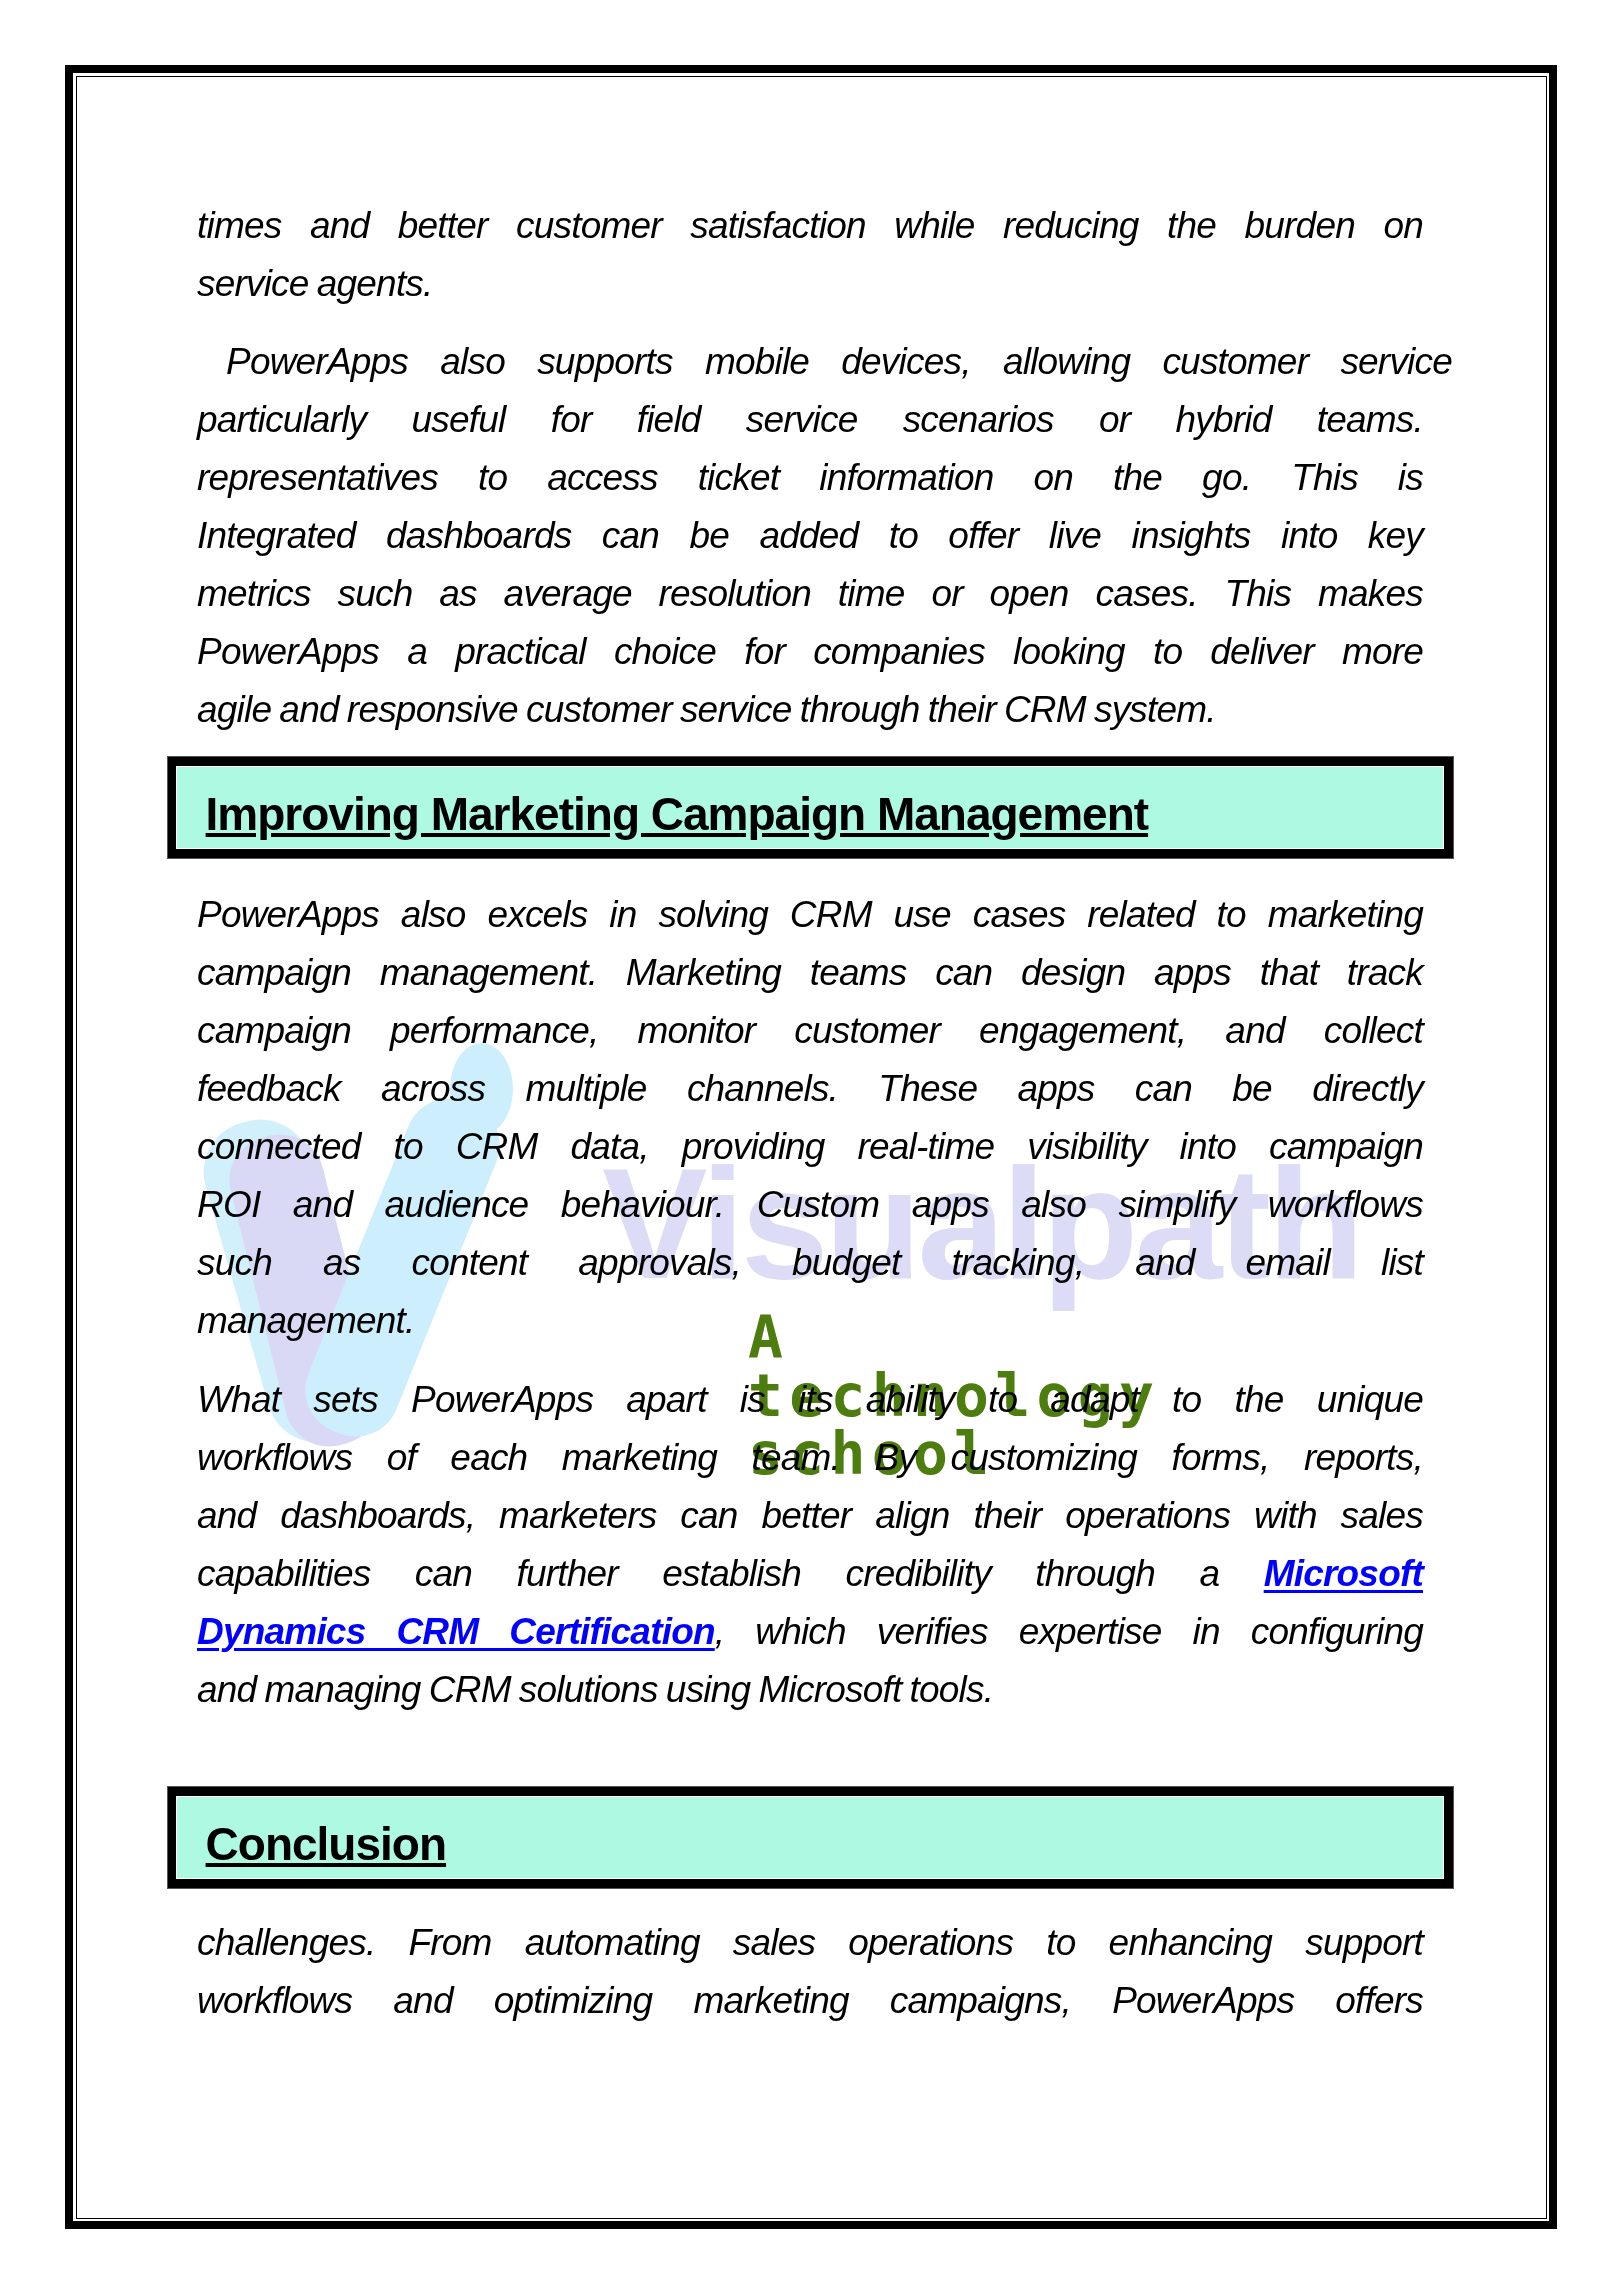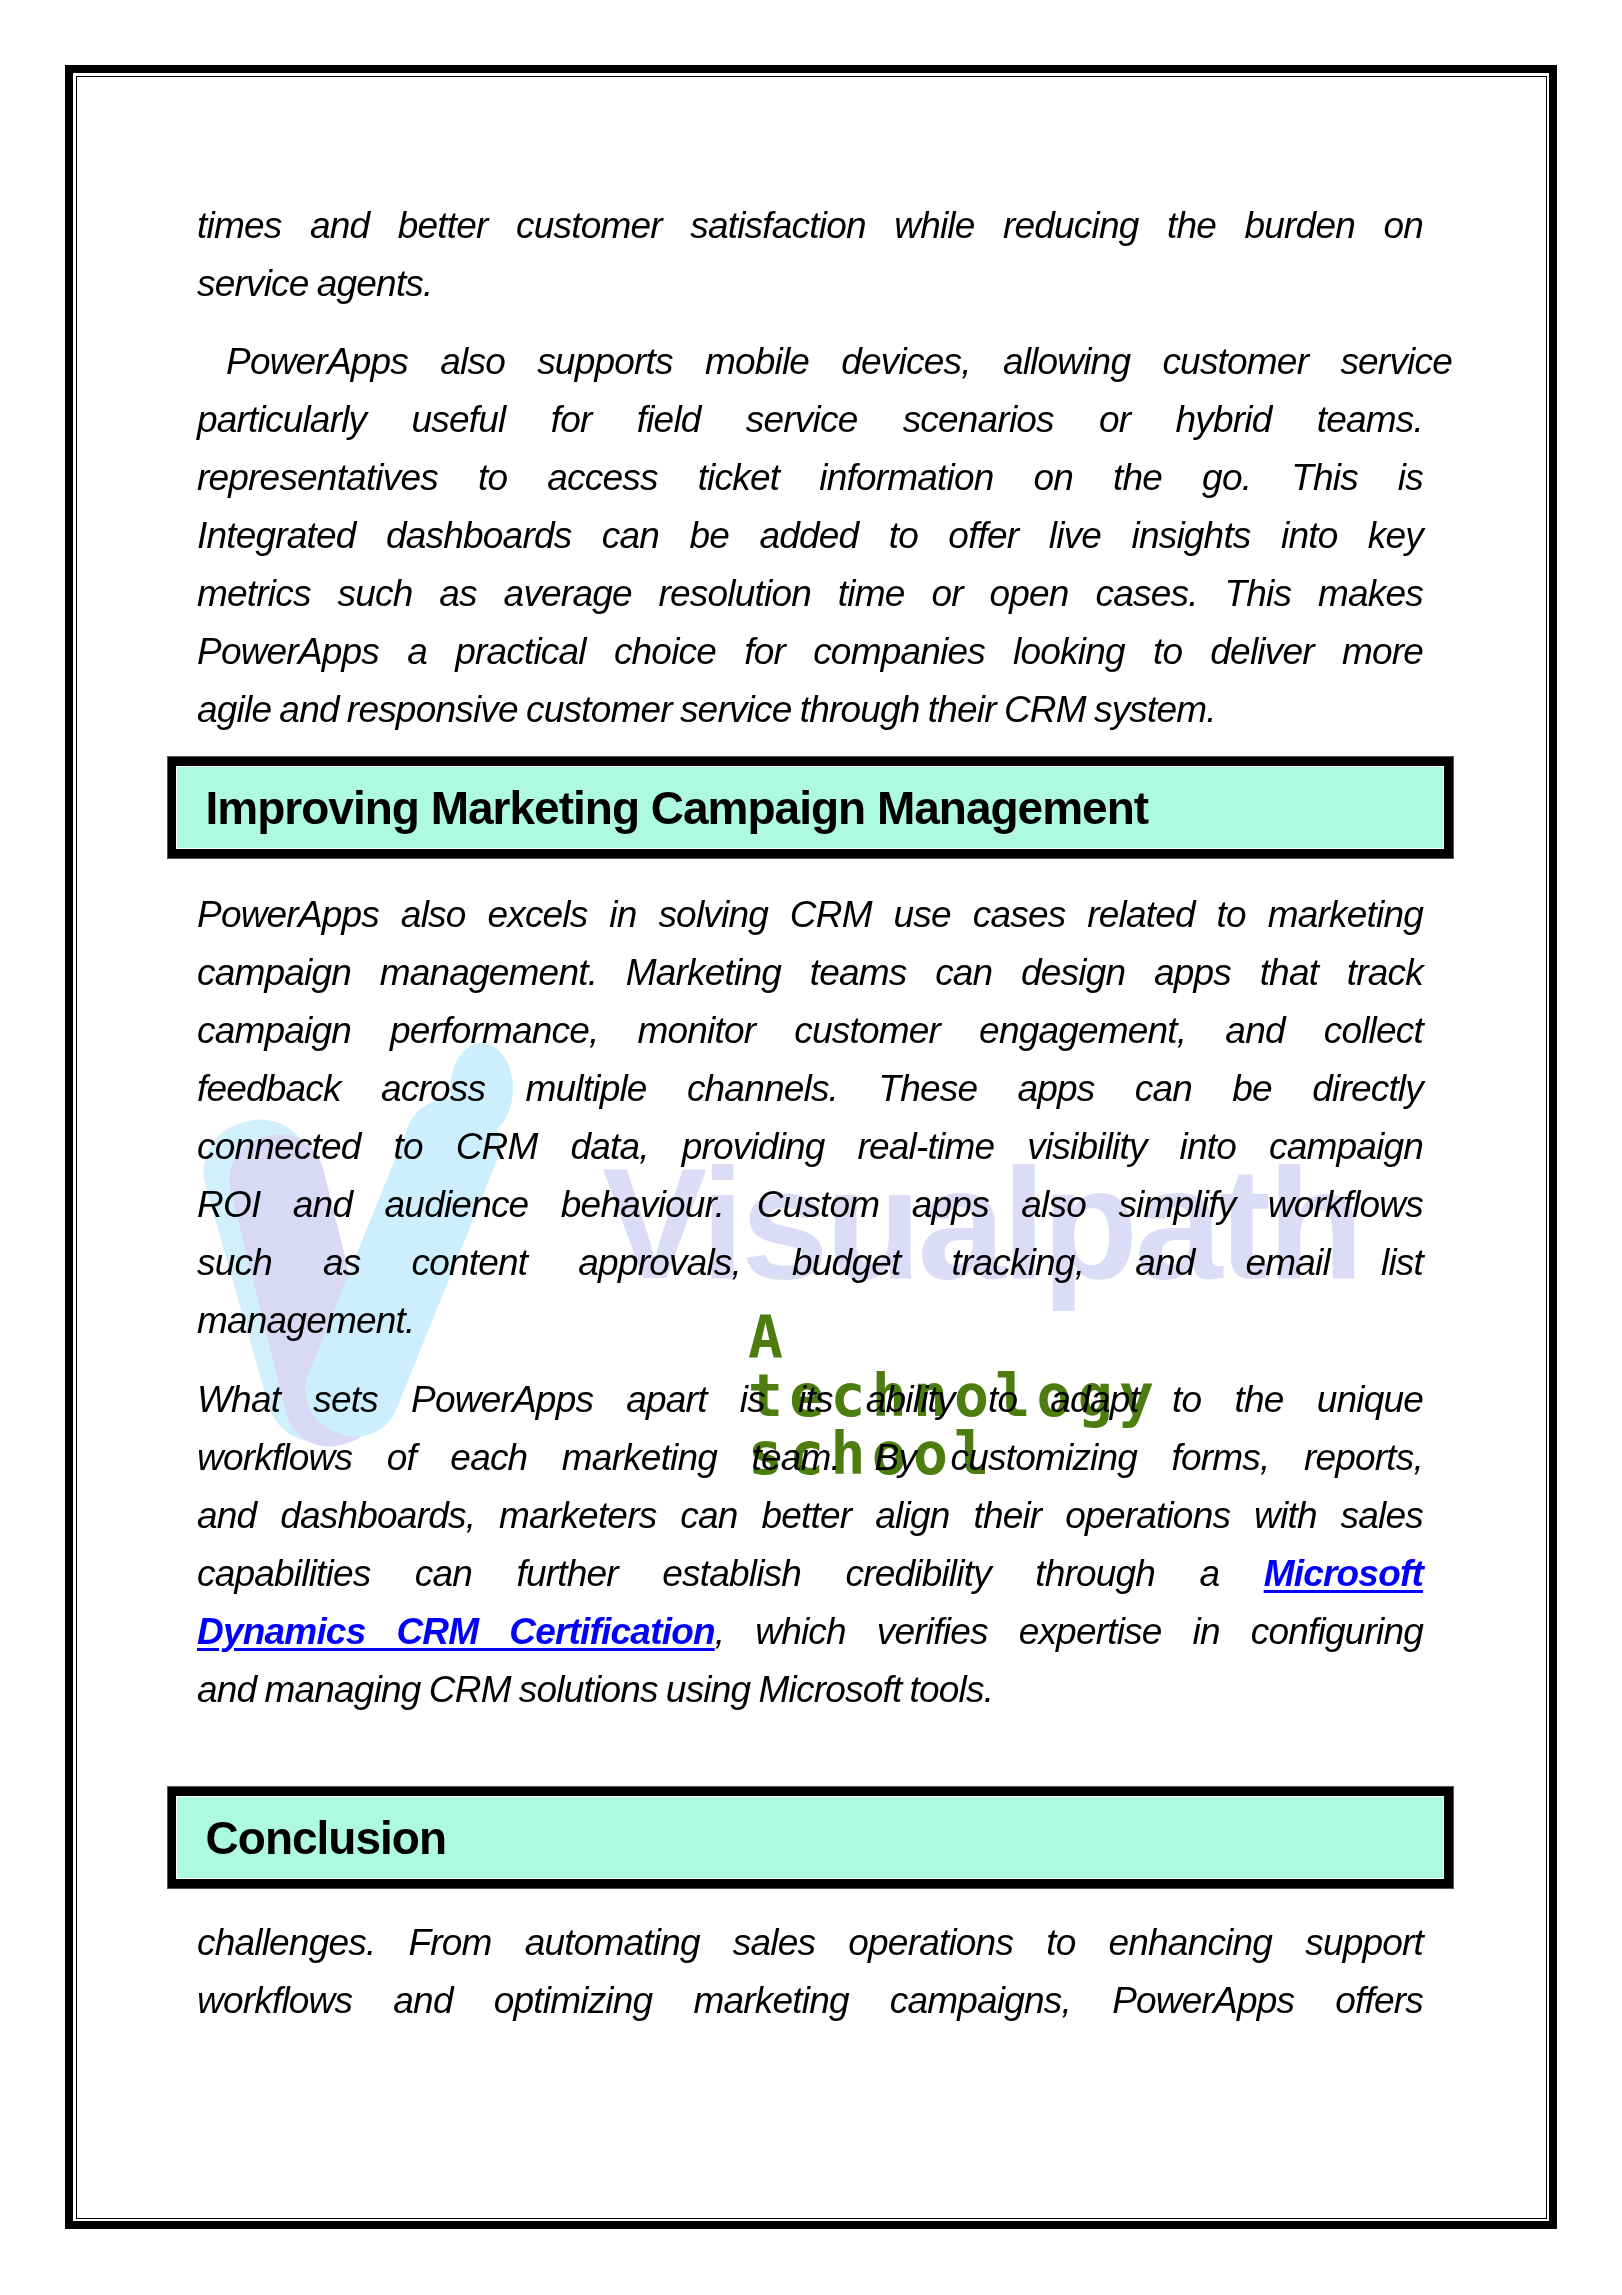--- a/index.html
+++ b/index.html
@@ -27,22 +27,22 @@
   .content { position: absolute; left: 197px; width: 1226px; }
   .line { display: block; width: 1226px; height: 58px; line-height: 58px; font-size: 37px;
           text-align: justify; text-align-last: justify; white-space: nowrap; overflow: visible;
           letter-spacing: -0.8px; word-spacing: -1.3px; font-style: italic; }
   .line.last { text-align-last: left; }
 
   .heading-box { position: absolute; left: 167px; width: 1287px; height: 103px; box-sizing: border-box;
          border: 1.3px solid #555; background: #000; }
   .heading-inner { position: absolute; left: 7.6px; top: 9px; right: 9px; bottom: 9px;
          background: #aef9e1; border: 1.3px solid #fff; box-sizing: border-box; outline: 1.3px solid #000; }
-  .heading-text { position: absolute; left: 29px; top: 0; height: 100%; display: flex; align-items: center;
-         font-size: 46px; font-weight: bold; letter-spacing: -1px; color: #000; }
+  .heading-text { position: absolute; left: 29px; top: 6px; height: 100%; display: flex; align-items: center;
+         font-size: 46px; font-weight: bold; letter-spacing: -1px; color: #000; text-decoration: underline; }
 
   .link { color: #0000ff; font-weight: bold; text-decoration: underline; text-decoration-thickness: 2.5px;
           text-underline-offset: 3.8px; }
 </style>
 </head>
 <body>
 
 <div class="page-border-outer"></div>
 <div class="page-border-inner"></div>
 

